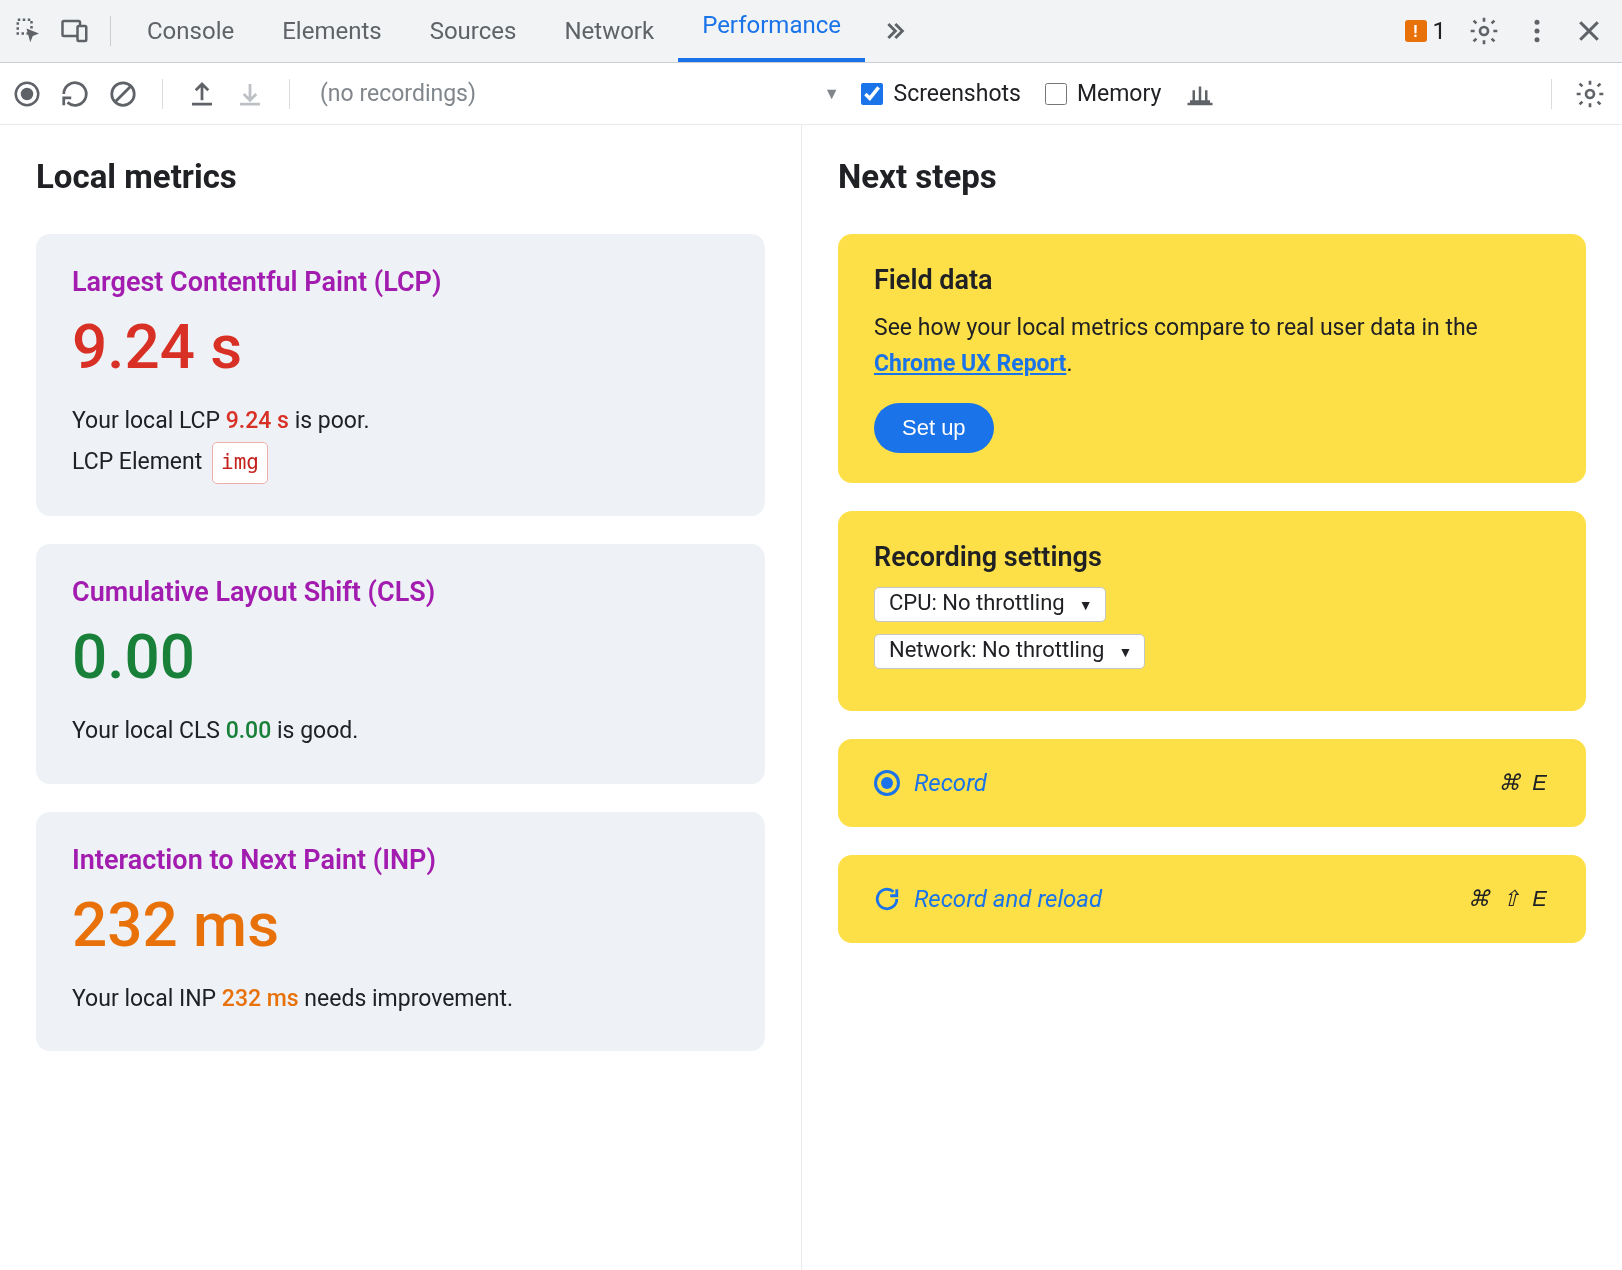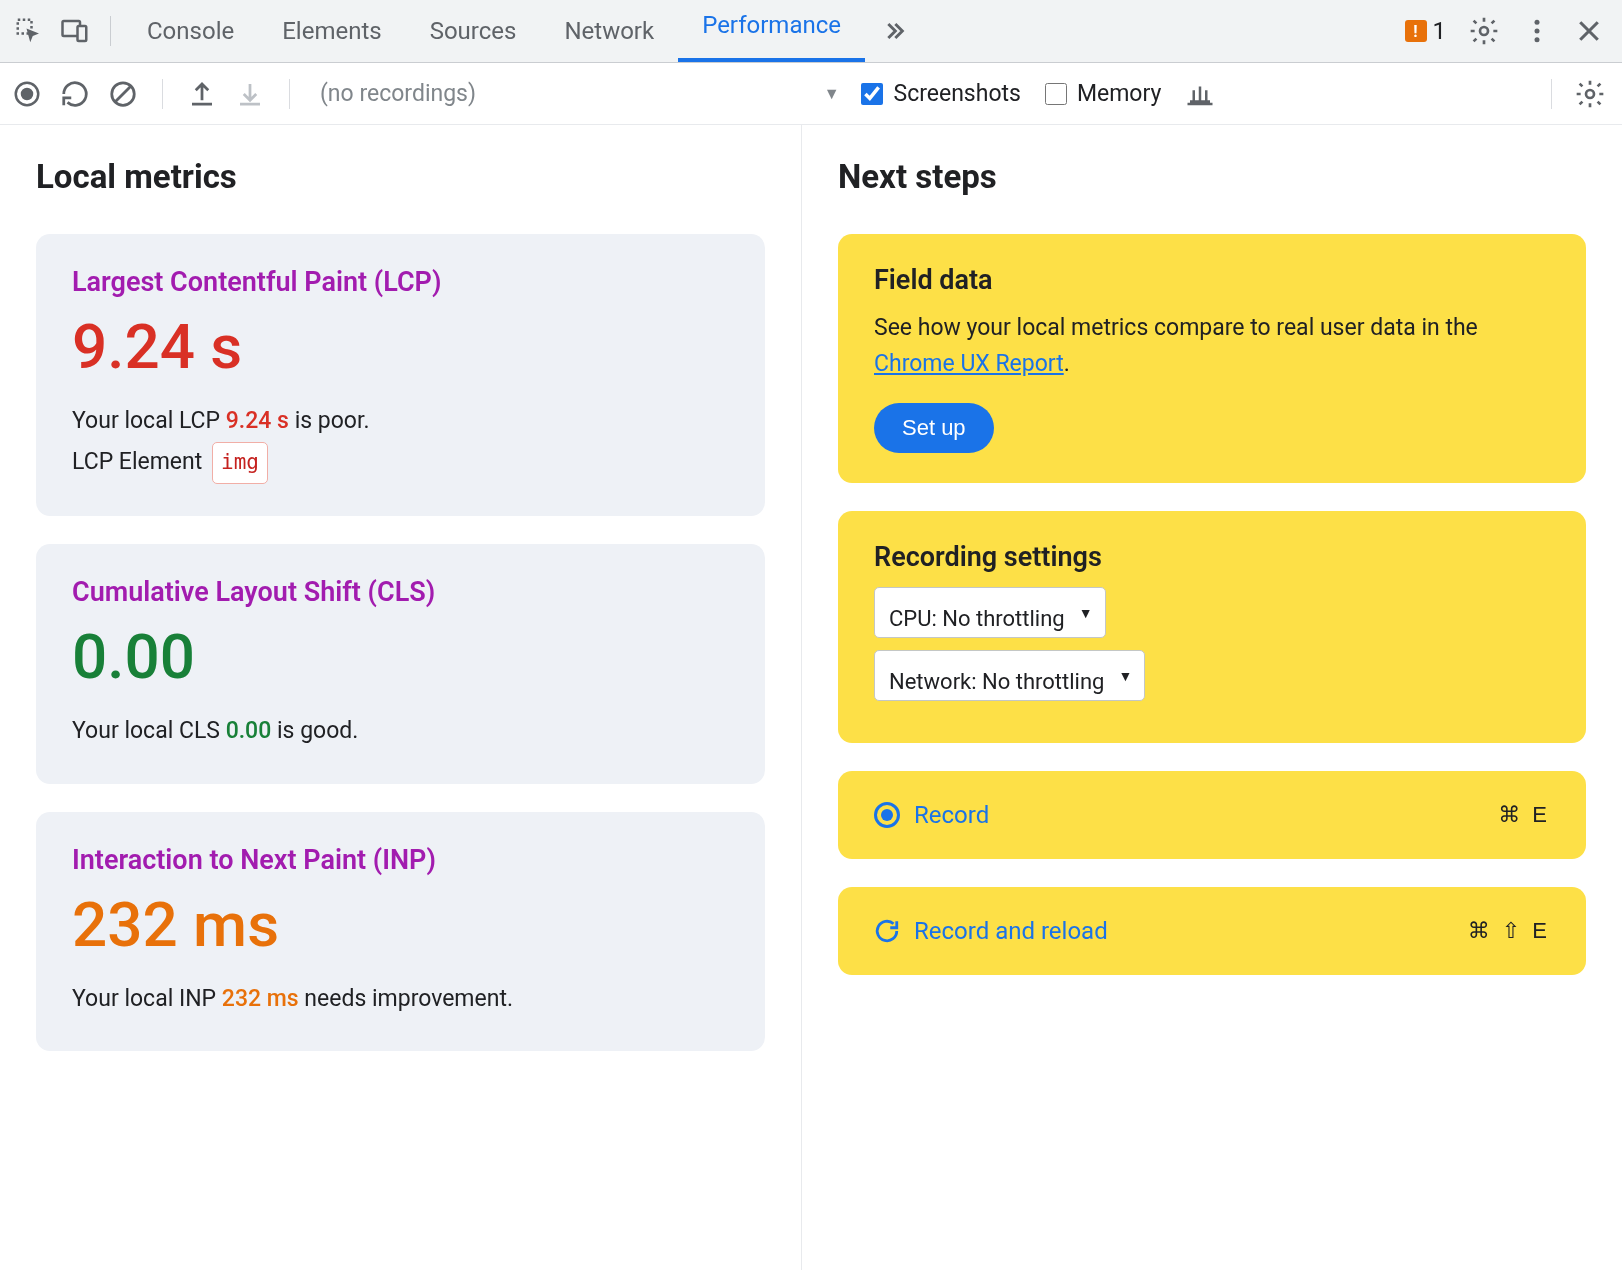--- a/index.html
+++ b/index.html
@@ -40,28 +40,28 @@
 .metric-value.green { color: #188038; }
 .metric-value.orange { color: #e8710a; }
 .metric-desc { font-size: 23px; color: #202124; line-height: 1.8; }
 .metric-desc .red-inline { color: #d93025; font-weight: 500; }
 .metric-desc .green-inline { color: #188038; font-weight: 500; }
 .metric-desc .orange-inline { color: #e8710a; font-weight: 500; }
 .tag-pill { display:inline-block; background:#fff; border:1px solid #f1aea6; color:#c5221f; padding:1px 8px; border-radius:5px; font-family: ui-monospace, Menlo, monospace; font-size:21px; margin-left:4px;}
 
 .card-right h3 { font-size: 27px; font-weight: 600; margin-bottom: 14px; }
 .card-right p { font-size: 23px; color: #202124; line-height: 1.55; margin-bottom: 22px; }
-.card-right a { color: #1a73e8; text-decoration: underline; }
+.card-right a { color: #1a73e8; text-decoration: underline; font-weight: bold; }
 .btn-primary { background: #1a73e8; color: #fff; border: none; border-radius: 999px; padding: 12px 28px; font-size: 22px; cursor: pointer; }
 
 .select-row { display: flex; gap: 0; margin-bottom: 12px; }
-.select-ctl { background: #fff; border: 1px solid #c4c7c5; border-radius: 5px; padding: 18px 40px 6px 14px; font-size: 22px; position: relative; display: inline-block; cursor: pointer; }
+.select-ctl { background: #fff; border: 1px solid #c4c7c5; border-radius: 5px; padding: 2px 40px 6px 14px; font-size: 22px; position: relative; display: inline-block; cursor: pointer; }
 .select-ctl::after { content: "▼"; position: absolute; right: 12px; top: 50%; transform: translateY(-50%); font-size: 14px; color: #202124; }
 
-.action-row { display: flex; align-items: center; justify-content: space-between; }
+.action-row { display: flex; align-items: center; justify-content: space-between; font-style: italic; }
 .action-left { display: flex; align-items: center; gap: 14px; color: #1a73e8; font-size: 24px; cursor: pointer; }
 .shortcut { font-size: 22px; color: #202124; letter-spacing: 3px; font-family: -apple-system, sans-serif; }
 
 
 .ic { display: inline-flex; align-items: center; justify-content: center; width: 30px; height: 30px; color: #5f6368; }
 .ic svg { width: 100%; height: 100%; }
 .ic.big { width: 32px; height: 32px; }
 .record-icon-large { width: 26px; height: 26px; border: 3px solid #1a73e8; border-radius: 50%; display:flex; align-items:center; justify-content:center;}
 .record-icon-large::after { content:""; width:12px; height:12px; background:#1a73e8; border-radius:50%; }
 .reload-icon { width: 26px; height: 26px; color:#1a73e8; }

